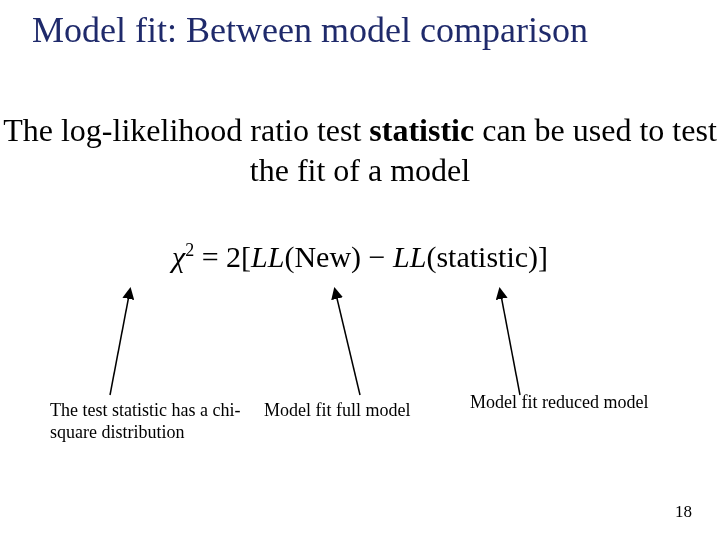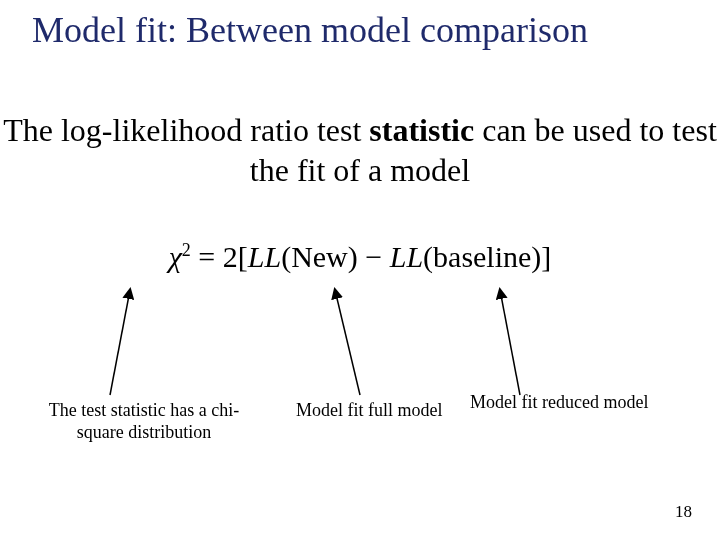--- a/index.html
+++ b/index.html
@@ -48,22 +48,22 @@
   .formula .chi { font-style: italic; }
   .formula sup { font-size: 18px; vertical-align: super; font-style: normal; }
   .formula .upright { font-style: normal; }
 
   .ann {
     position: absolute;
     font-size: 18px;
     color: #000;
     line-height: 1.2;
   }
-  .ann-left  { left: 44px;  top: 400px; width: 200px; text-align: center; }
-  .ann-mid   { left: 296px; top: 400px; width: 190px; }
+  .ann-left  { left: 50px;  top: 400px; width: 200px; }
+  .ann-mid   { left: 264px; top: 400px; width: 190px; }
   .ann-right { left: 470px; top: 392px; width: 220px; }
 
   .arrows {
     position: absolute;
     left: 0; top: 0;
     width: 720px; height: 540px;
     pointer-events: none;
   }
 
   .pagenum {
@@ -77,21 +77,21 @@
 </head>
 <body>
 
 <div class="title">Model fit: Between model comparison</div>
 
 <div class="subtitle">
   <span>The log-likelihood ratio test </span><b>statistic</b><span> can be used to test the fit of a model</span>
 </div>
 
 <div class="formula">
-  <span class="chi">χ</span><sup>2</sup><span class="upright"> = </span><span class="upright">2</span><span class="upright">[</span><span>LL</span><span class="upright">(New)</span><span class="upright"> − </span><span>LL</span><span class="upright">(baseline)</span><span class="upright">]</span>
+  <span class="chi">χ</span><sup>2</sup><span class="upright"> = </span><span class="upright">2</span><span class="upright">[</span><span>LL</span><span class="upright">(New)</span><span class="upright"> − </span><span>LL</span><span class="upright">(statistic)</span><span class="upright">]</span>
 </div>
 
 <svg class="arrows" viewBox="0 0 720 540">
   <defs>
     <marker id="ah" markerWidth="8" markerHeight="8" refX="6" refY="4" orient="auto">
       <path d="M0,0 L8,4 L0,8 Z" fill="#000"></path>
     </marker>
   </defs>
   <line x1="110" y1="395" x2="130" y2="290" stroke="#000" stroke-width="1.5" marker-end="url(#ah)"></line>
   <line x1="360" y1="395" x2="335" y2="290" stroke="#000" stroke-width="1.5" marker-end="url(#ah)"></line>

